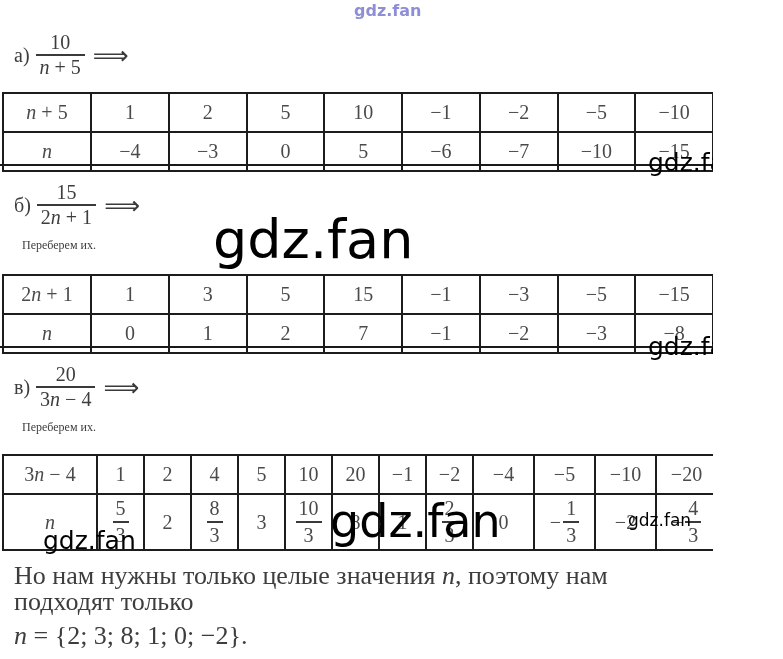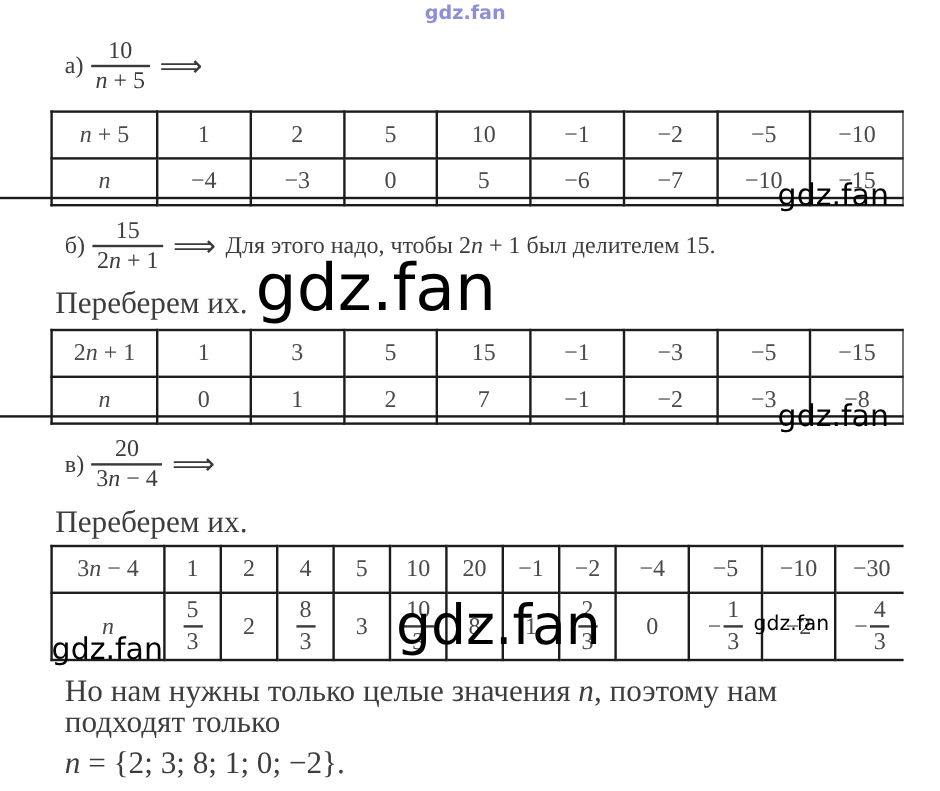--- a/index.html
+++ b/index.html
@@ -3,21 +3,20 @@
 <meta charset="utf-8">
 <style>
   html,body{margin:0;padding:0;background:#fff;}
   #page{
     position:relative;
     width:713px;height:659px;
     background:#ffffff;
     font-family:"Liberation Serif", serif;
     color:#3d3d3d;
     overflow:hidden;
-    padding-left:40px;
   }
   
   .wm{
     position:absolute;
     font-family:"DejaVu Sans", sans-serif;
     color:#000;
     white-space:nowrap;
     z-index:5;
     line-height:1;
   }
@@ -43,21 +42,21 @@
     font-size:20px;
   }
   .section-row .label{margin-right:2px;}
   .bigfrac{
     display:inline-flex;flex-direction:column;align-items:center;
     margin:0 4px;line-height:1.15;
   }
   .bigfrac .num{padding:0 4px;}
   .bigfrac .den{border-top:2px solid #3a3a3a;padding:0 4px;}
   .arrow{font-size:25px;margin:0 8px 0 4px;color:#3a3a3a;}
-  .note{margin:4px 0 0 6px;font-size:26px;height:28px;}
+  .note{margin:4px 0 0 22px;font-size:12px;height:28px;}
   
   table.tbl{
     border-collapse:collapse;table-layout:fixed;
     margin:8px 0 0 2px;
     font-size:20px;color:#4a4a4a;
   }
   table.tbl td{
     border:2px solid #1c1c1c;
     text-align:center;vertical-align:middle;
     height:37px;padding:0;
@@ -134,21 +133,20 @@
       </tbody>
   </table>
 
   <div class="section-row" style="margin-top:4px">
     <span class="label">б)</span>
     <span class="bigfrac">
       <span class="num">15</span>
       <span class="den">2<i>n</i> + 1</span>
     </span>
     <span class="arrow">⟹</span>
-    <span class="text">Для этого надо, чтобы 2<i>n</i> + 1 был делителем 15.</span>
   </div>
   <div class="note">Переберем их.</div>
 
   <table class="tbl" id="table-b">
     <colgroup>
         <col class="head">
         <col span="8">
       </colgroup>
     <tbody>
         <tr>
@@ -199,21 +197,21 @@
           <td>2</td>
           <td>4</td>
           <td>5</td>
           <td>10</td>
           <td>20</td>
           <td>−1</td>
           <td>−2</td>
           <td>−4</td>
           <td>−5</td>
           <td>−10</td>
-          <td>−30</td>
+          <td>−20</td>
         </tr>
         <tr>
           <td><i>n</i></td>
           <td class="frac-cell"><span class="fstack">
               <span class="fnum">5</span>
               <span class="fden">3</span>
             </span></td>
           <td>2</td>
           <td class="frac-cell"><span class="fstack">
               <span class="fnum">8</span>

